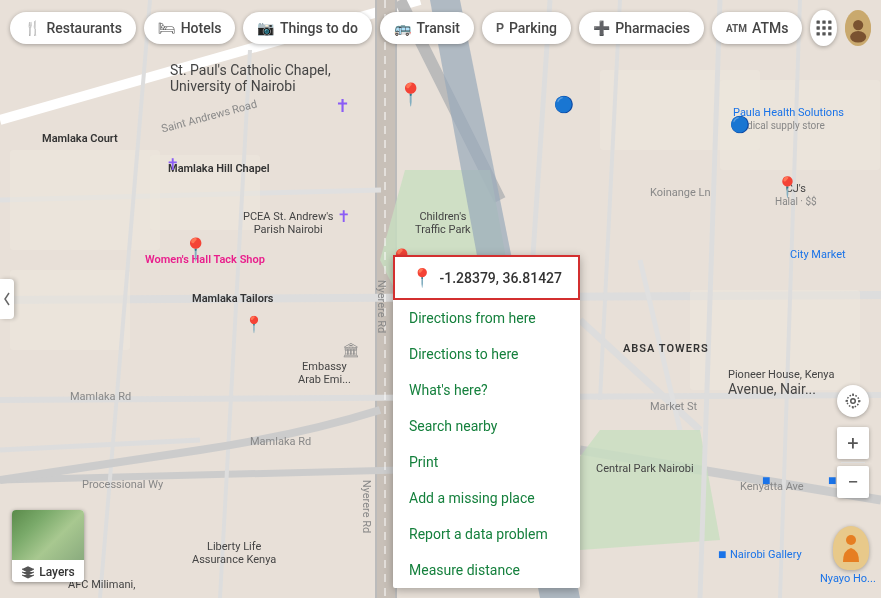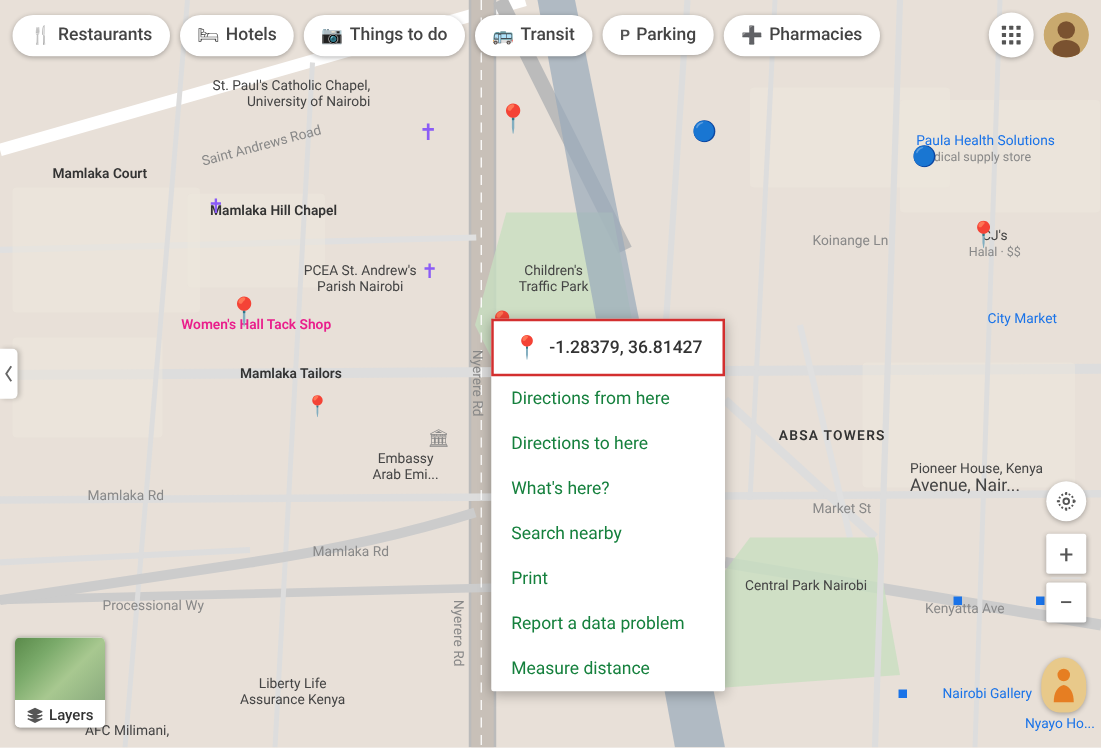--- a/index.html
+++ b/index.html
@@ -299,21 +299,21 @@
     <line x1="150" y1="0" x2="100" y2="598" stroke="#ddd" stroke-width="4"></line>
     <line x1="250" y1="50" x2="220" y2="598" stroke="#ddd" stroke-width="4"></line>
     <line x1="550" y1="0" x2="530" y2="300" stroke="#ddd" stroke-width="5"></line>
     <line x1="620" y1="0" x2="600" y2="400" stroke="#ddd" stroke-width="4"></line>
     <line x1="720" y1="0" x2="700" y2="598" stroke="#ddd" stroke-width="5"></line>
     <line x1="800" y1="0" x2="780" y2="598" stroke="#ddd" stroke-width="4"></line>
 
     <path d="M0,480 Q100,465 200,450 Q300,435 380,410" stroke="#ccc" stroke-width="8" fill="none"></path>
   </svg>
 
-  <div class="map-label" style="top:62px; left:170px; font-size:11px; text-align:right;">St. Paul's Catholic Chapel,<br>University of Nairobi</div>
+  <div class="map-label" style="top:62px; left:170px; font-size:14px; text-align:left;">St. Paul's Catholic Chapel,<br>University of Nairobi</div>
   <div class="map-label map-label-bold" style="top:132px; left:42px;">Mamlaka Court</div>
   <div class="map-label map-label-bold" style="top:162px; left:168px;">Mamlaka Hill Chapel</div>
   <div class="map-label" style="top:210px; left:243px; text-align:center;">PCEA St. Andrew's<br>Parish Nairobi</div>
   <div class="map-label map-label-bold" style="top:253px; left:145px; color:#e91e8c;">Women's Hall Tack Shop</div>
   <div class="map-label" style="top:210px; left:415px; text-align:center;">Children's<br>Traffic Park</div>
   <div class="map-label map-label-bold" style="top:292px; left:192px;">Mamlaka Tailors</div>
   <div class="map-label" style="top:360px; left:298px; text-align:center;">Embassy<br>Arab Emi...</div>
   <div class="map-label" style="top:390px; left:70px; font-size:11px; color:#888;">Mamlaka Rd</div>
   <div class="map-label" style="top:478px; left:82px; font-size:11px; color:#888;">Processional Wy</div>
   <div class="map-label" style="top:435px; left:250px; font-size:11px; color:#888;">Mamlaka Rd</div>
@@ -321,21 +321,21 @@
   <div class="map-label" style="top:578px; left:68px; font-size:11px;">AFC Milimani,</div>
   <div class="map-label map-label-blue" style="top:106px; left:733px; font-size:11px;">Paula Health Solutions<br><span style="color:#888;font-size:10px;">Medical supply store</span></div>
   <div class="map-label" style="top:186px; left:650px; font-size:11px; color:#888;">Koinange Ln</div>
   <div class="map-label" style="top:182px; left:775px; text-align:center;">CJ's<br><span style="font-size:10px; color:#888;">Halal · $$</span></div>
   <div class="map-label map-label-blue" style="top:248px; left:790px;">City Market</div>
   <div class="map-label map-label-bold" style="top:342px; left:623px; font-size:11px; letter-spacing:1px;">ABSA TOWERS</div>
   <div class="map-label" style="top:400px; left:650px; font-size:11px; color:#888;">Market St</div>
   <div class="map-label" style="top:368px; left:728px; font-size:11px;">Pioneer House, Kenya<br><span style="font-size:14px;">Avenue, Nair...</span></div>
   <div class="map-label" style="top:462px; left:596px; font-size:11px;">Central Park Nairobi</div>
   <div class="map-label" style="top:480px; left:740px; font-size:11px; color:#888;">Kenyatta Ave</div>
-  <div class="map-label map-label-blue" style="top:548px; left:730px; font-size:11px;margin-left:24px;">Nairobi Gallery</div>
+  <div class="map-label map-label-blue" style="top:548px; left:730px; font-size:11px;">Nairobi Gallery</div>
   <div class="map-label map-label-blue" style="top:572px; left:820px; font-size:11px;">Nyayo Ho...</div>
 
   <div class="map-label" style="top:110px; left:160px; font-size:11px; color:#888; transform: rotate(-15deg);">Saint Andrews Road</div>
   <div class="map-label" style="top:300px; left:355px; font-size:11px; color:#888; transform: rotate(90deg);">Nyerere Rd</div>
   <div class="map-label" style="top:500px; left:340px; font-size:11px; color:#888; transform: rotate(90deg);">Nyerere Rd</div>
 
   <div class="map-pin" style="top:95px; left:335px;"><span style="color:#8B5CF6; font-size:18px;">✝</span></div>
   <div class="map-pin" style="top:155px; left:166px;"><span style="color:#8B5CF6; font-size:16px;">✝</span></div>
   <div class="map-pin" style="top:207px; left:337px;"><span style="color:#8B5CF6; font-size:16px;">✝</span></div>
   <div class="map-pin" style="top:237px; left:182px;"><span class="pin-pink">📍</span></div>
@@ -369,20 +369,24 @@
       <span>Transit</span>
     </div>
     <div class="nav-pill">
       <span class="pill-icon" style="font-weight:bold; color:#555; font-family:sans-serif; font-size:12px;">P</span>
       <span>Parking</span>
     </div>
     <div class="nav-pill">
       <span class="pill-icon">➕</span>
       <span>Pharmacies</span>
     </div>
+    <div class="nav-pill">
+      <span class="pill-icon" style="font-size:10px; font-weight:bold; color:#555;">ATM</span>
+      <span>ATMs</span>
+    </div>
     <div class="nav-apps-icon">
       <svg width="20" height="20" viewBox="0 0 24 24" fill="#555">
         <rect x="3" y="3" width="4" height="4" rx="0.5"></rect>
           <rect x="10" y="3" width="4" height="4" rx="0.5"></rect>
         <rect x="17" y="3" width="4" height="4" rx="0.5"></rect>
           <rect x="3" y="10" width="4" height="4" rx="0.5"></rect>
         <rect x="10" y="10" width="4" height="4" rx="0.5"></rect>
           <rect x="17" y="10" width="4" height="4" rx="0.5"></rect>
         <rect x="3" y="17" width="4" height="4" rx="0.5"></rect>
           <rect x="10" y="17" width="4" height="4" rx="0.5"></rect>
@@ -407,20 +411,21 @@
   <div id="context-menu">
     <div class="context-coords">
       <span class="context-pin">📍</span>
       <span>-1.28379, 36.81427</span>
     </div>
     <div class="context-item">Directions from here</div>
     <div class="context-item">Directions to here</div>
     <div class="context-item">What's here?</div>
     <div class="context-item">Search nearby</div>
     <div class="context-item">Print</div>
+    <div class="context-item">Add a missing place</div>
     <div class="context-item">Report a data problem</div>
     <div class="context-item">Measure distance</div>
   </div>
 
   <div id="layers-btn">
     <div class="layers-img">
       <div class="layers-map-bg" style="background: linear-gradient(135deg, #5a8a4a 0%, #7aaa6a 30%, #a8c890 60%, #8aab7e 100%);"></div>
       <div class="layers-label-bar">
         <svg width="14" height="14" viewBox="0 0 24 24" fill="#555">
           <path d="M12 2L2 7l10 5 10-5-10-5zM2 17l10 5 10-5M2 12l10 5 10-5"></path>

